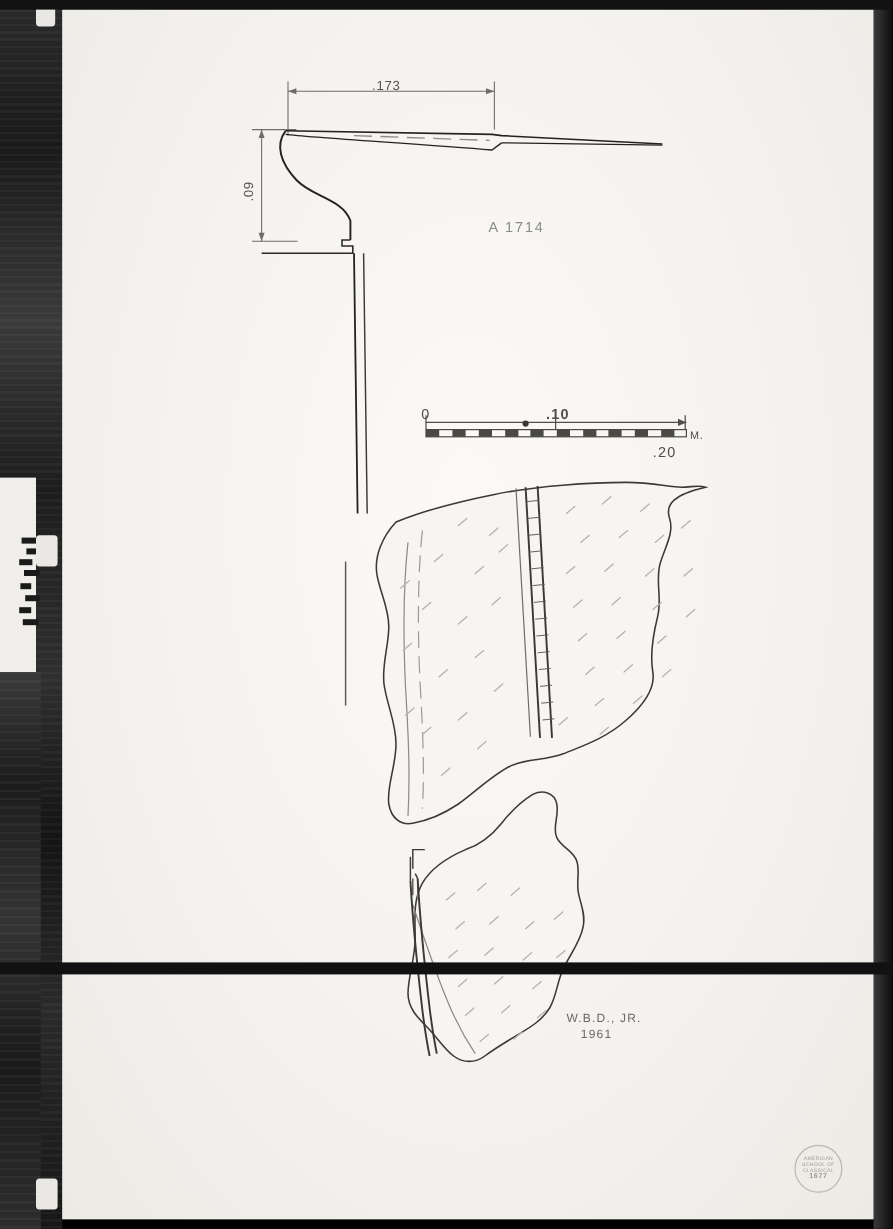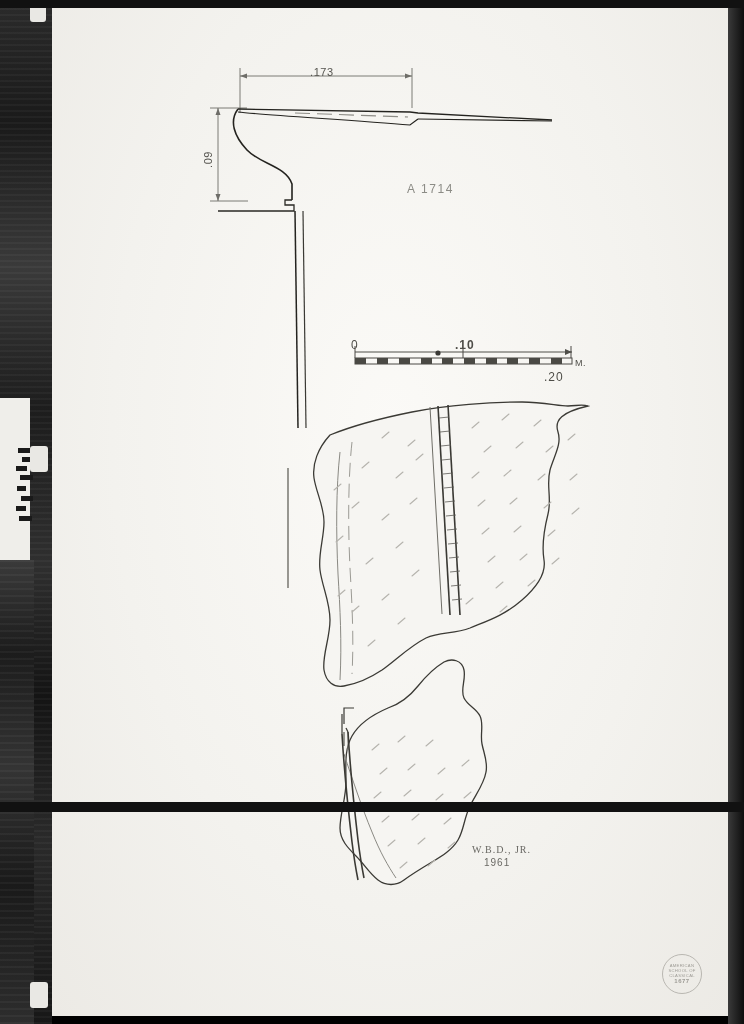--- a/index.html
+++ b/index.html
@@ -402,21 +402,21 @@
     <div class="lbl dim" style="left:258px; top:58px;">.173</div>
     <div class="lbl dim vert" style="left:150px; top:160px;">.09</div>
 
     <div class="lbl catalog" style="left:355px; top:174px;">A 1714</div>
 
     <div class="lbl scale-num" style="left:299px; top:330px;">0</div>
     <div class="lbl scale-num" style="left:403px; top:330px;font-weight:bold;">.10</div>
     <div class="lbl scale-num" style="left:492px; top:330px;margin-top:32px;">.20</div>
     <div class="lbl" style="left:523px; top:350px; font-size:9px; color:#4e4d48;">M.</div>
 
-    <div class="lbl sig" style="left:420px; top:836px;font-family:Liberation Serif, serif;">W.B.D., JR.</div>
+    <div class="lbl sig" style="left:420px; top:836px;">W.B.D., JR.</div>
     <div class="lbl sig" style="left:432px; top:849px;">1961</div>
 
     <div class="stamp">
       <span>AMERICAN</span>
       <span>SCHOOL</span>
       <span>OF CLASSICAL</span>
       <b>1677</b>
     </div>
   </div>
 

